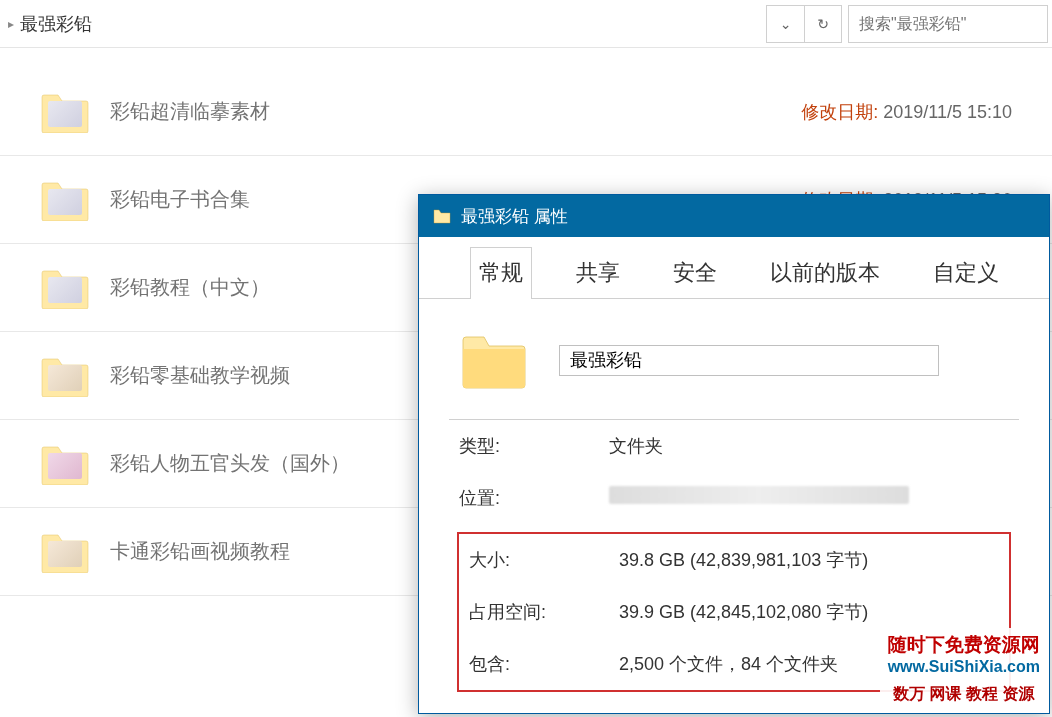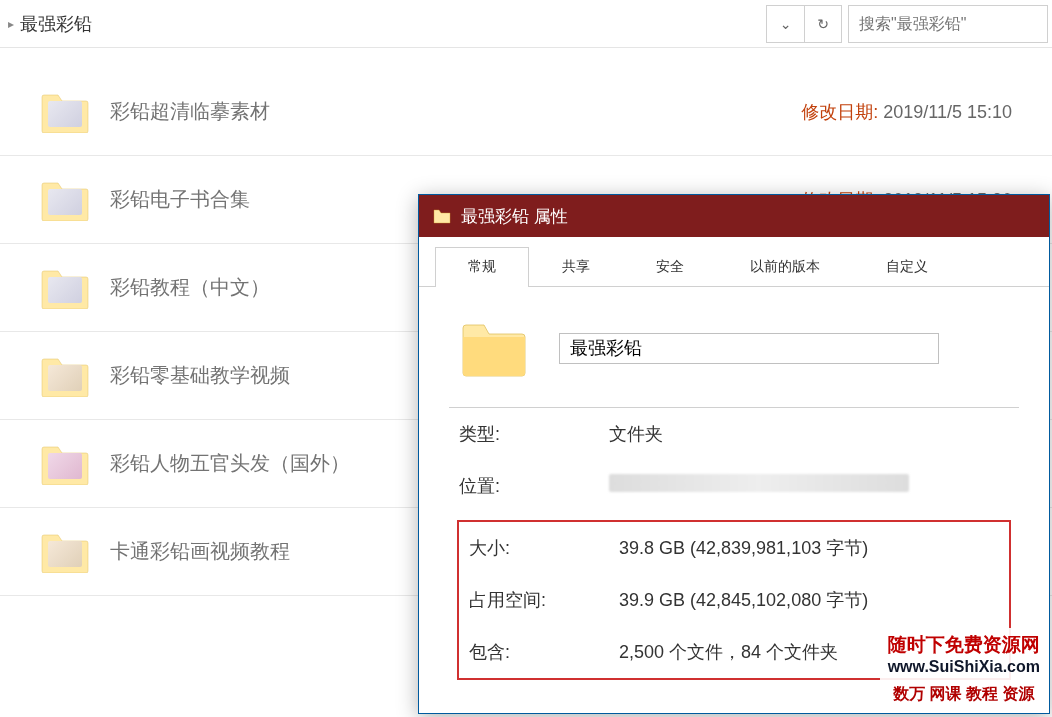--- a/index.html
+++ b/index.html
@@ -20,44 +20,44 @@
     .folder-icon { width: 50px; height: 42px; margin-right: 20px; position: relative; flex-shrink: 0; }
     .folder-icon svg { width: 100%; height: 100%; }
     .folder-thumb { position: absolute; left: 8px; top: 10px; width: 34px; height: 26px; background: linear-gradient(135deg, #e8e8f0, #d0d0e0); border-radius: 2px; }
     .folder-thumb.v2 { background: linear-gradient(135deg, #f5e8d8, #e0d0b8); }
     .folder-thumb.v3 { background: linear-gradient(135deg, #f0d8e8, #e0b8d0); }
     .file-name { font-size: 20px; color: #737373; flex: 1; }
     .file-date { font-size: 18px; color: #666; white-space: nowrap; }
     .date-label { color: #c2410c; margin-top: 40px; }
     
     .properties-dialog { position: absolute; left: 418px; top: 194px; width: 632px; height: 520px; background: #fff; box-shadow: 0 4px 20px rgba(0,0,0,0.3); border: 1px solid #005a9e; }
-    .dialog-titlebar { height: 42px; background: #7f1d1d; display: flex; align-items: center; padding: 0 14px; color: #fff; }
+    .dialog-titlebar { height: 42px; background: #0369a1; display: flex; align-items: center; padding: 0 14px; color: #fff; }
     .titlebar-icon { width: 18px; height: 16px; margin-right: 10px; }
     .dialog-title { font-size: 17px; }
     
     .tabs-row { display: flex; background: #fff; border-bottom: 1px solid #d0d0d0; padding: 10px 16px 0 16px; }
-    .tab { padding: 10px 32px; font-size: 14px; color: #333; cursor: pointer; border: 1px solid transparent; border-bottom: none; }
+    .tab { padding: 10px 8px; font-size: 22px; color: #333; cursor: pointer; border: 1px solid transparent; border-bottom: none; margin-left: 35px; }
     .tab.active { border-color: #d0d0d0; background: #fff; position: relative; }
     .tab.active::after { content: ''; position: absolute; bottom: -1px; left: 0; right: 0; height: 2px; background: #fff; }
     
     .dialog-body { padding: 20px 30px; }
     .prop-header { display: flex; align-items: center; padding: 12px 0 30px 0; border-bottom: 1px solid #d0d0d0; }
     .big-folder { width: 70px; height: 58px; margin-right: 30px; margin-left: 10px; }
     .folder-name-input { border: 1px solid #c0c0c0; padding: 4px 10px; font-size: 18px; width: 380px; font-family: inherit; }
     
     .prop-row { display: flex; padding: 14px 10px; font-size: 18px; color: #333; }
     .prop-label { width: 150px; }
     .prop-value { flex: 1; }
     .location-blur { display: inline-block; width: 300px; height: 18px; background: linear-gradient(90deg, #ddd, #eee, #ddd); filter: blur(1px); border-radius: 2px; }
     
     .highlight-box { border: 2px solid #d03030; margin: 8px 8px 14px 8px; padding: 0 0; }
     
     .watermark { position: absolute; right: 4px; bottom: 8px; background: rgba(255,255,255,0.92); padding: 4px 8px; text-align: center; z-index: 100; }
     .wm-line1 { font-size: 19px; color: #c00000; font-weight: bold; }
-    .wm-line2 { font-size: 16px; color: #0f172a; font-weight: bold; }
+    .wm-line2 { font-size: 16px; color: #0369a1; font-weight: bold; }
     .wm-line3 { font-size: 16px; color: #b00000; font-weight: bold; margin-top: 8px; }
   </style>
 </head>
 <body>
 
 <div class="toolbar">
   <div class="breadcrumb-area">
     <span class="chevron">▸</span>
     <span class="breadcrumb-text">最强彩铅</span>
   </div>

